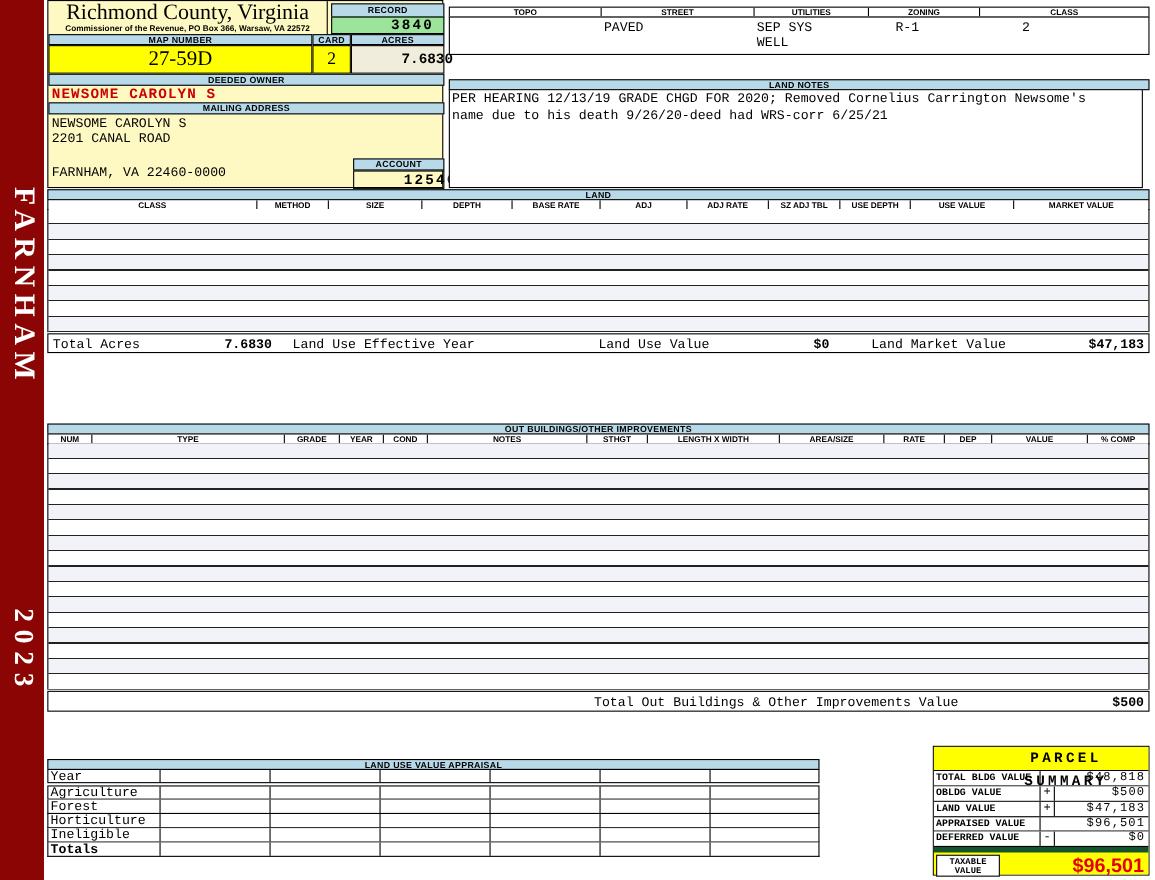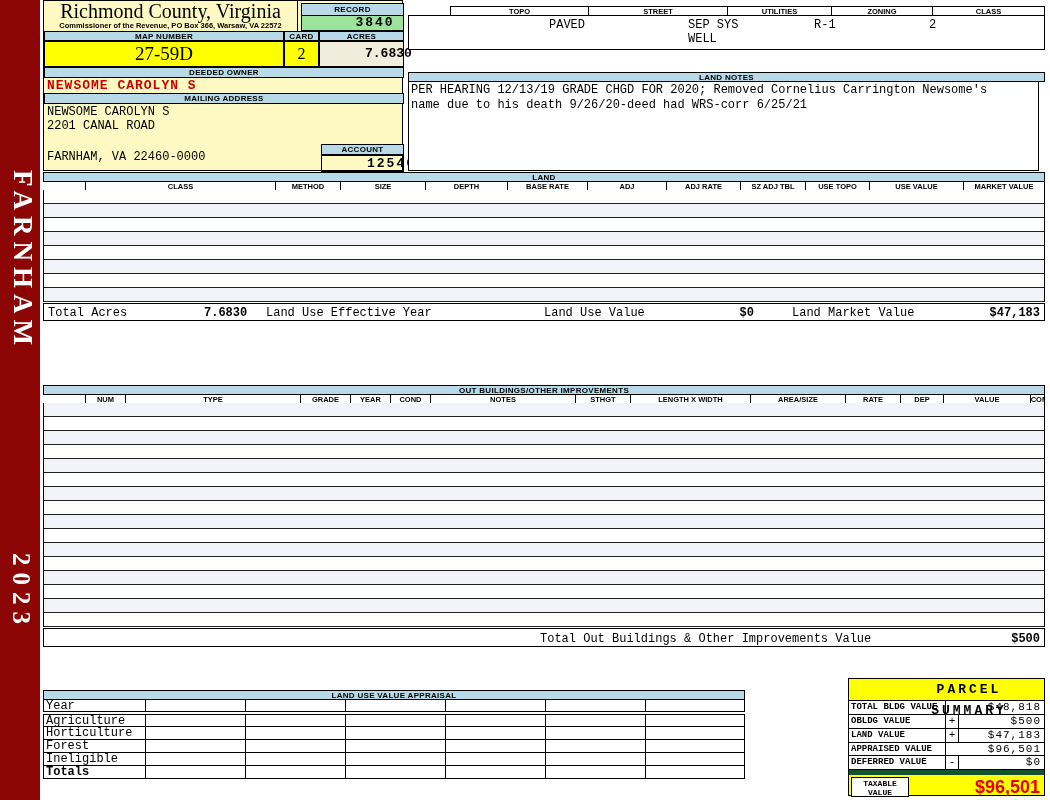--- a/index.html
+++ b/index.html
@@ -3,21 +3,21 @@
 <meta charset="utf-8">
 <style>
   * { margin:0; padding:0; box-sizing:border-box; }
   html,body { width:1050px; height:800px; }
   body { background:#ffffff; font-family:"Liberation Sans",sans-serif; color:#000; position:relative; overflow:hidden; }
   .abs { position:absolute; }
   .mono { font-family:"Liberation Mono",monospace;padding-left:45px; }
   .serif { font-family:"Liberation Serif",serif; }
   .bar { background:#b7d9e8; border:1px solid #000; font:bold 8px "Liberation Sans",sans-serif; display:flex; align-items:center; justify-content:center; letter-spacing:.3px; white-space:nowrap; overflow:hidden; }
   .box { border:1px solid #000; background:#fff; }
-  .hrow { display:flex; border:1px solid #000; background:#fff; overflow:hidden;margin-left:42px; }
+  .hrow { display:flex; border:1px solid #000; background:#fff; overflow:hidden; }
   .hcell { border-right:1px solid #000; font:bold 7.5px "Liberation Sans",sans-serif; display:flex; align-items:center; justify-content:center; white-space:nowrap; overflow:hidden; }
   .hcell:last-child { border-right:none; flex:1; }
   .stripes-a { border-left:1px solid #000; border-right:1px solid #000;
     background:repeating-linear-gradient(to bottom,#ffffff 0px 13px,#222 13px 14px,#f2f2f9 14px 27px,#222 27px 28px); }
   .stripes-b { border-left:1px solid #000; border-right:1px solid #000;
     background:repeating-linear-gradient(to bottom,#f2f2f9 0px 13px,#222 13px 14px,#ffffff 14px 27px,#222 27px 28px); }
   .total-row { border:1px solid #000; background:#fff; position:absolute; font:12px "Liberation Mono",monospace; }
   .total-row span { position:absolute; top:2px; white-space:nowrap; }
   .sidebar { position:absolute; left:0; top:0; width:40px; height:800px; background:#8b0505; }
   .v-text { writing-mode:vertical-rl; color:#fff; font-family:"Liberation Serif",serif; font-weight:bold; position:absolute; left:7px; white-space:nowrap; }
@@ -97,21 +97,21 @@
   <div class="bar" style="height:10px;">LAND</div>
   <div class="hrow" style="height:10px; margin-top:-1px;">
     <div class="hcell" style="width:190px;">CLASS</div>
     <div class="hcell" style="width:65px;">METHOD</div>
     <div class="hcell" style="width:85px;">SIZE</div>
     <div class="hcell" style="width:82px;">DEPTH</div>
     <div class="hcell" style="width:80px;">BASE RATE</div>
     <div class="hcell" style="width:79px;">ADJ</div>
     <div class="hcell" style="width:74px;">ADJ RATE</div>
     <div class="hcell" style="width:65px;">SZ ADJ TBL</div>
-    <div class="hcell" style="width:64px;">USE TOPO</div>
+    <div class="hcell" style="width:64px;">USE DEPTH</div>
     <div class="hcell" style="width:94px;">USE VALUE</div>
     <div class="hcell">MARKET VALUE</div>
   </div>
   <div class="stripes-a" style="height:112px; margin-top:-1px;"></div>
   <div class="total-row" style="left:0; top:131px; width:1002px; height:18px;">
     <span style="left:4px;">Total Acres</span>
     <span style="left:160px; font-weight:bold;">7.6830</span>
     <span style="left:222px;text-align:right;">Land Use Effective Year</span>
     <span style="left:500px;">Land Use Value</span>
     <span style="left:660px; width:50px; text-align:right; font-weight:bold;">$0</span>
@@ -158,30 +158,30 @@
   <div class="luv-row" style="border-top:1px solid #000; margin-top:2px;">
     <div class="luv-label">Agriculture</div>
     <div class="luv-cell"></div>
       <div class="luv-cell"></div>
       <div class="luv-cell"></div>
       <div class="luv-cell"></div>
       <div class="luv-cell"></div>
       <div class="luv-cell"></div>
   </div>
   <div class="luv-row">
+    <div class="luv-label">Forest</div>
+    <div class="luv-cell"></div>
+      <div class="luv-cell"></div>
+      <div class="luv-cell"></div>
+      <div class="luv-cell"></div>
+      <div class="luv-cell"></div>
+      <div class="luv-cell"></div>
+  </div>
+  <div class="luv-row">
     <div class="luv-label">Horticulture</div>
-    <div class="luv-cell"></div>
-      <div class="luv-cell"></div>
-      <div class="luv-cell"></div>
-      <div class="luv-cell"></div>
-      <div class="luv-cell"></div>
-      <div class="luv-cell"></div>
-  </div>
-  <div class="luv-row">
-    <div class="luv-label">Forest</div>
     <div class="luv-cell"></div>
       <div class="luv-cell"></div>
       <div class="luv-cell"></div>
       <div class="luv-cell"></div>
       <div class="luv-cell"></div>
       <div class="luv-cell"></div>
   </div>
   <div class="luv-row">
     <div class="luv-label">Ineligible</div>
     <div class="luv-cell"></div>

